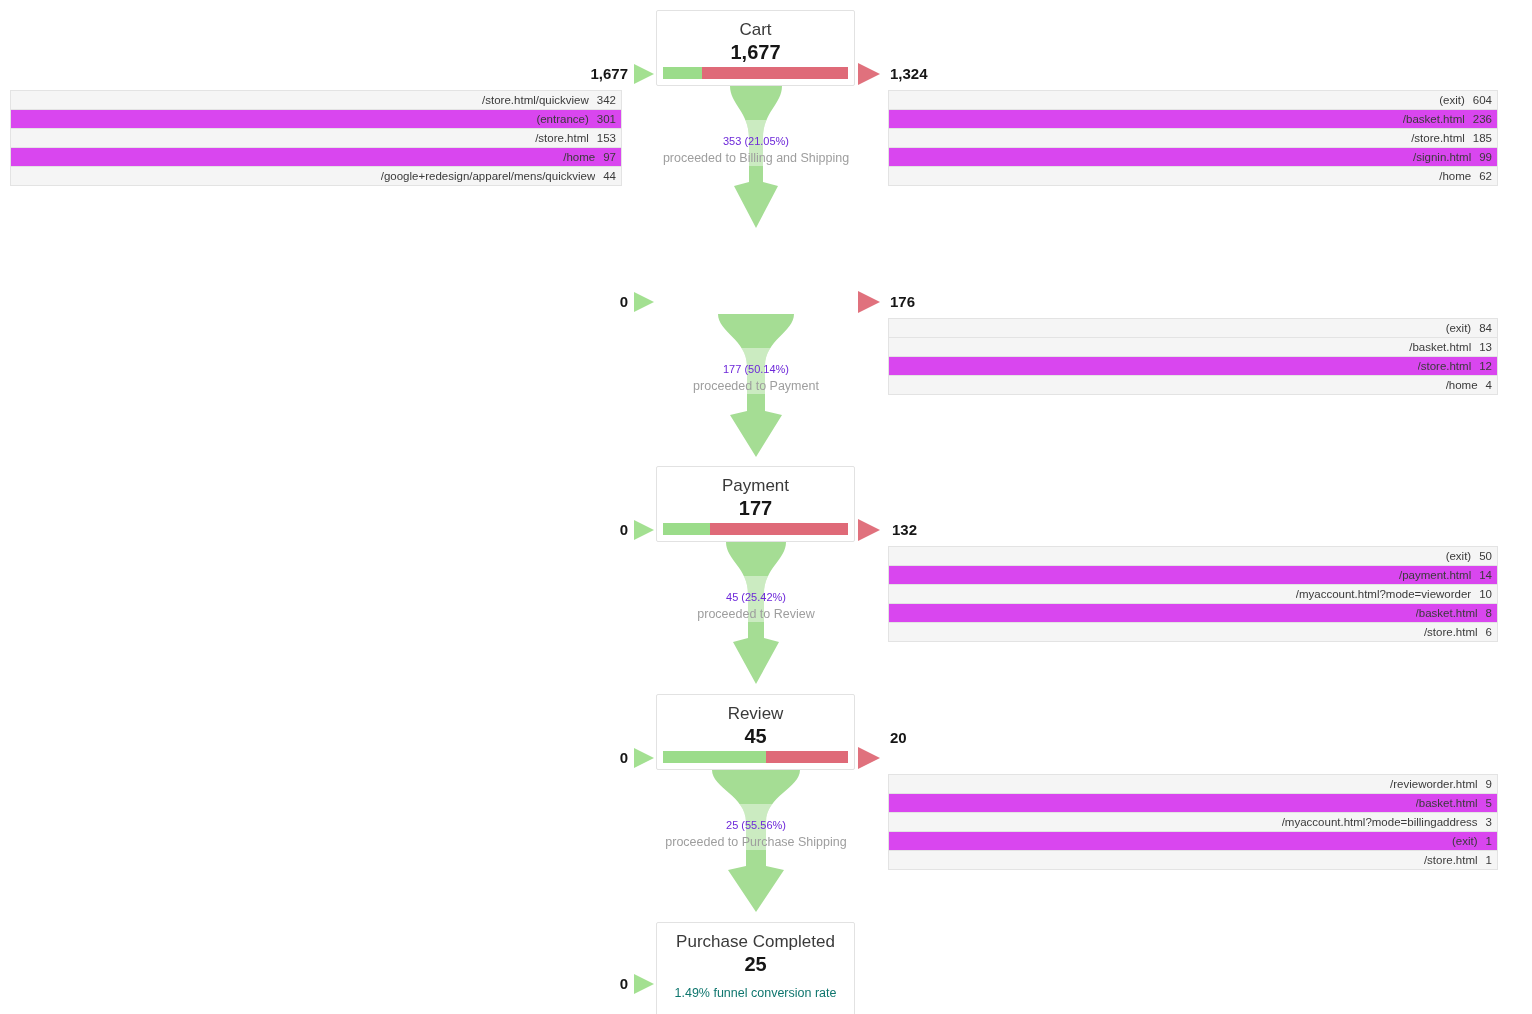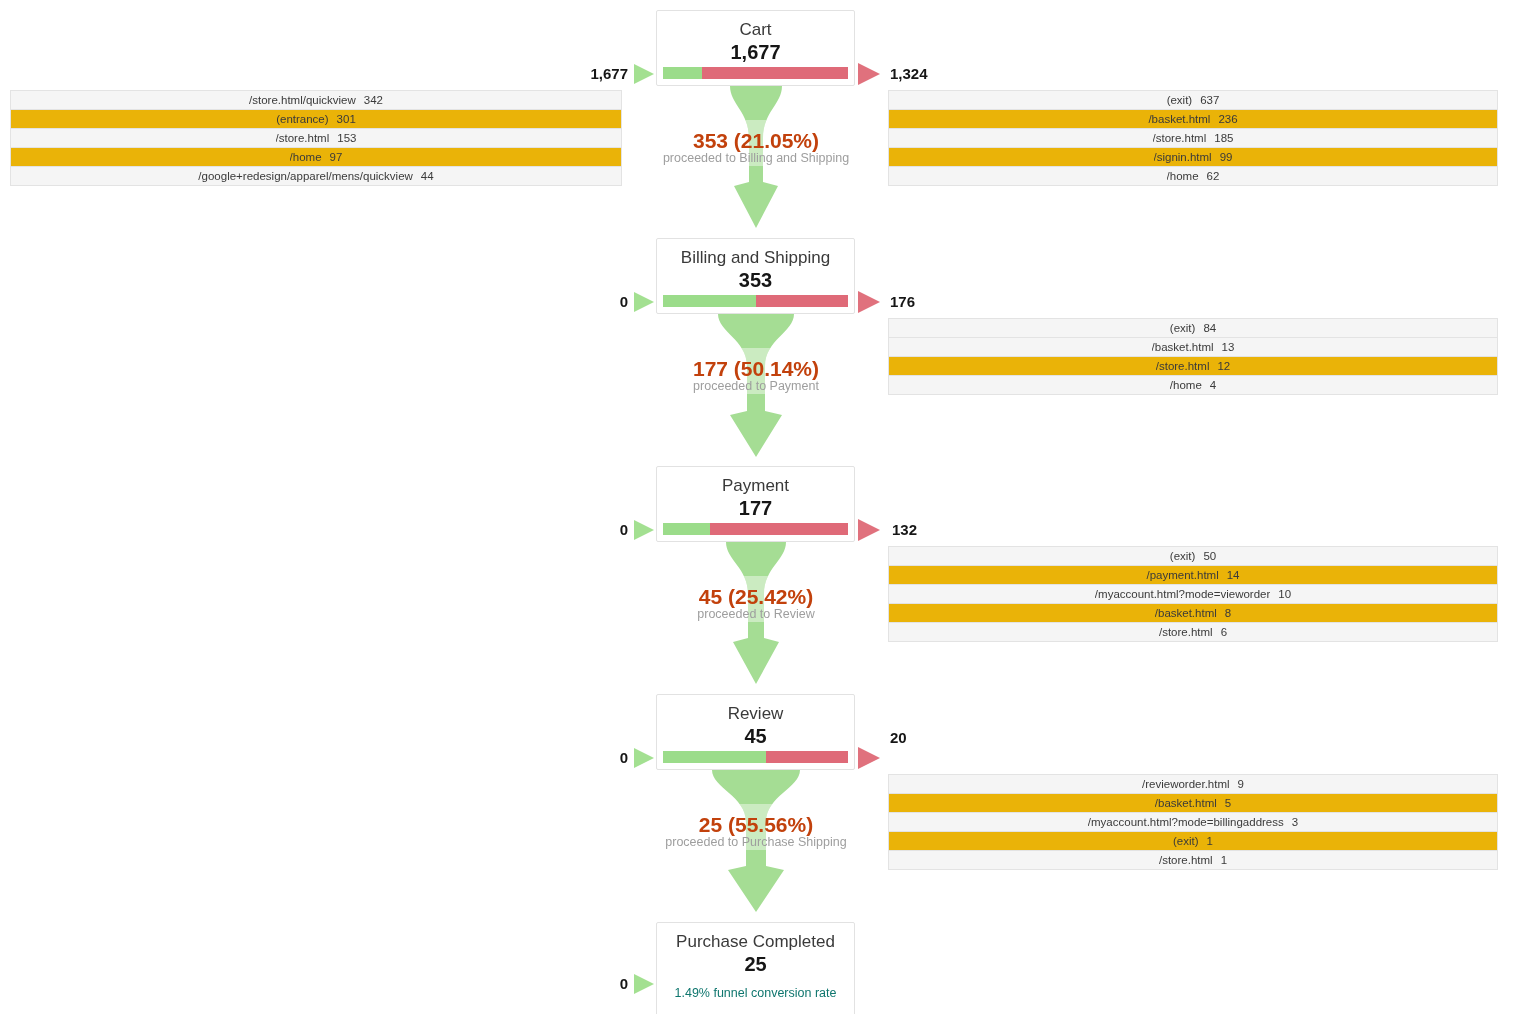--- a/index.html
+++ b/index.html
@@ -38,32 +38,32 @@
   }
   .tri-red{
     position:absolute;left:858px;width:0;height:0;z-index:4;
     border-top:11px solid transparent;border-bottom:11px solid transparent;
     border-left:22px solid var(--arrow-red);
   }
   .side-table{position:absolute;z-index:2;}
   .side-table.cart-left{left:10px;top:90px;width:612px;}
   .side-table.rt{left:888px;width:610px;}
   .trow{
-    display:flex;justify-content:center;align-items:center;
+    display:flex;justify-content:flex-end;align-items:center;
     height:20px;box-sizing:border-box;border:1px solid #e3e3e3;margin-top:-1px;
     padding:0 5px;font-size:11.5px;color:#3a3a3a;
   }
   .trow:first-child{margin-top:0;}
   .trow.odd{background:#f5f5f5;}
-  .trow.even{background:#eab308;}
+  .trow.even{background:#d946ef;}
   .trow .plabel{overflow:hidden;white-space:nowrap;text-overflow:ellipsis;}
   .trow .pcount{margin-left:8px;}
   .conn-svg{position:absolute;left:656px;width:200px;z-index:1;}
   .conn-text{position:absolute;left:626px;width:260px;text-align:center;z-index:5;}
-  .conn-head{font-size:21px;font-weight:bold;color:#c2410c;line-height:18px;}
+  .conn-head{font-size:11px;font-weight:normal;color:#6d28d9;line-height:18px;}
   .conn-sub{font-size:12.5px;color:#9e9e9e;line-height:16px;}
 </style>
 </head>
 <body>
 
 <div id="canvas">
 
   <div class="stage-box" style="top:10px">
     <div class="stage-title">Cart</div>
     <div class="stage-count">1,677</div>
@@ -93,21 +93,21 @@
         <span class="pcount">97</span>
       </div>
       <div class="trow odd">
         <span class="plabel">/google+redesign/apparel/mens/quickview</span>
         <span class="pcount">44</span>
       </div>
     </div>
   <div class="side-table rt" style="top:90px">
       <div class="trow odd">
         <span class="plabel">(exit)</span>
-        <span class="pcount">637</span>
+        <span class="pcount">604</span>
       </div>
       <div class="trow even">
         <span class="plabel">/basket.html</span>
         <span class="pcount">236</span>
       </div>
       <div class="trow odd">
         <span class="plabel">/store.html</span>
         <span class="pcount">185</span>
       </div>
       <div class="trow even">
@@ -127,27 +127,20 @@
         </clipPath>
       </defs>
     <path d="M 74 0 C 74 18 93 26 93 52 L 93 96 L 78 100 L 100 142 L 122 100 L 107 96 L 107 52 C 107 26 126 18 126 0 Z" style="fill:var(--funnel-green)"></path>
     <rect x="0" y="34" width="200" height="46" fill="#ffffff" opacity="0.42" clip-path="url(#fc1)"></rect>
   </svg>
   <div class="conn-text" style="top:132px">
     <div class="conn-head">353 (21.05%)</div>
     <div class="conn-sub">proceeded to Billing and Shipping</div>
   </div>
 
-  <div class="stage-box" style="top:238px">
-    <div class="stage-title">Billing and Shipping</div>
-    <div class="stage-count">353</div>
-    <div class="stage-bar">
-      <div class="bar-green" style="width: 50.14%;"></div>
-    </div>
-  </div>
   <div class="side-num lefty" style="top:292px">0</div>
   <div class="tri-green" style="top:292px"></div>
   <div class="tri-red" style="top:291px"></div>
   <div class="side-num" style="left:890px;top:292px">176</div>
   <div class="side-table rt" style="top:318px">
       <div class="trow odd">
         <span class="plabel">(exit)</span>
         <span class="pcount">84</span>
       </div>
       <div class="trow odd">

